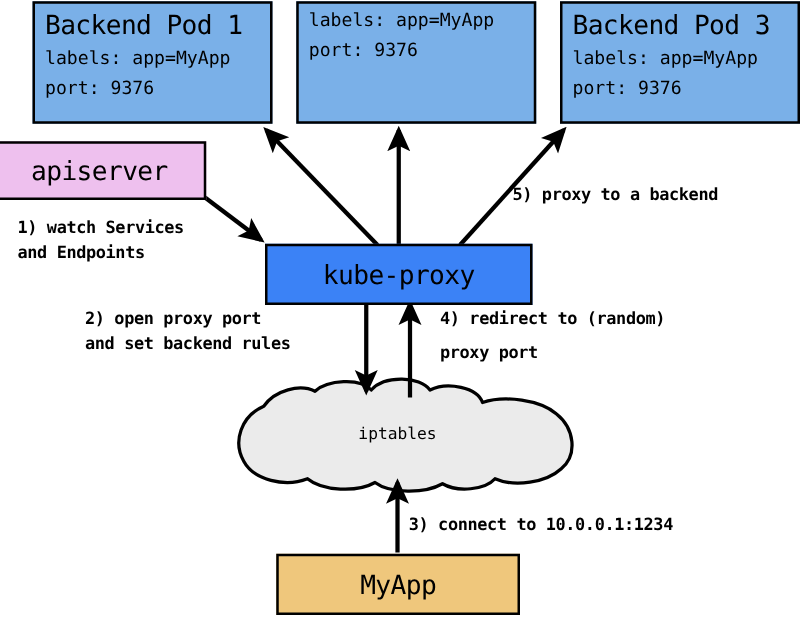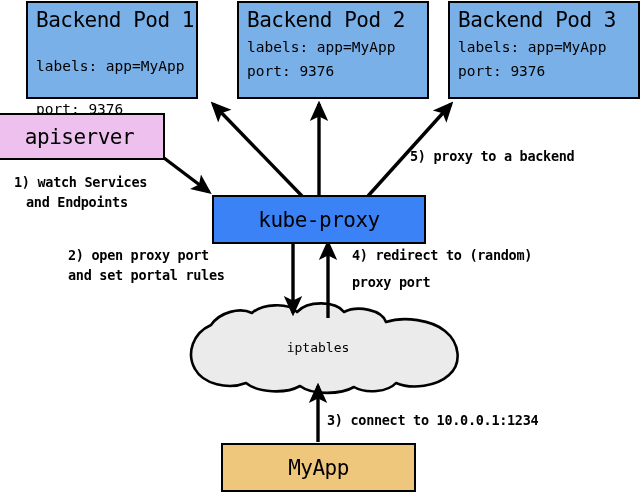--- a/index.html
+++ b/index.html
@@ -130,28 +130,27 @@
 
   <line x1="368" y1="196" x2="451" y2="104" stroke="#000000" stroke-width="3.4" marker-end="url(#arrowhead)"></line>
 
   <line x1="293" y1="244" x2="293" y2="313" stroke="#000000" stroke-width="3.4" marker-end="url(#arrowhead)"></line>
 
   <line x1="328" y1="318" x2="328" y2="243" stroke="#000000" stroke-width="3.4" marker-end="url(#arrowhead)"></line>
 
   <line x1="318" y1="442" x2="318" y2="386" stroke="#000000" stroke-width="3.4" marker-end="url(#arrowhead)"></line>
 </svg>
 
-<div class="node-box pod-box" style="left:26px; top:1px; width:172px; height:98px;gap:19px;">
+<div class="node-box pod-box" style="left:26px; top:1px; width:192px; height:98px;">
   <div class="pod-title">Backend Pod 1</div>
   <div class="pod-line">labels: app=MyApp</div>
   <div class="pod-line">port: 9376</div>
 </div>
 
 <div class="node-box pod-box" style="left:237px; top:1px; width:192px; height:98px;">
-  <div class="pod-title">Backend Pod 2</div>
   <div class="pod-line">labels: app=MyApp</div>
   <div class="pod-line">port: 9376</div>
 </div>
 
 <div class="node-box pod-box" style="left:448px; top:1px; width:192px; height:98px;">
   <div class="pod-title">Backend Pod 3</div>
   <div class="pod-line">labels: app=MyApp</div>
   <div class="pod-line">port: 9376</div>
 </div>
 
@@ -163,23 +162,23 @@
   <div class="kubeproxy-label">kube-proxy</div>
 </div>
 
 <div class="cloud-label" style="left:248px; top:340px; width:140px;">iptables</div>
 
 <div class="node-box client-box" style="left:221px; top:443px; width:195px; height:49px;">
   <div class="client-label">MyApp</div>
 </div>
 
 <div class="step-label" style="left:14px; top:172px;">1) watch Services</div>
-<div class="step-label" style="left:26px; top:192px;">and Endpoints</div>
+<div class="step-label" style="left:14px; top:192px;">and Endpoints</div>
 
 <div class="step-label" style="left:68px; top:245px;">2) open proxy port</div>
-<div class="step-label" style="left:68px; top:265px;">and set portal rules</div>
+<div class="step-label" style="left:68px; top:265px;">and set backend rules</div>
 
 <div class="step-label" style="left:327px; top:410px;">3) connect to 10.0.0.1:1234</div>
 
 <div class="step-label" style="left:352px; top:245px;">4) redirect to (random)</div>
 <div class="step-label" style="left:352px; top:272px;">proxy port</div>
 
 <div class="step-label" style="left:410px; top:146px;">5) proxy to a backend</div>
 
 </body></html>

